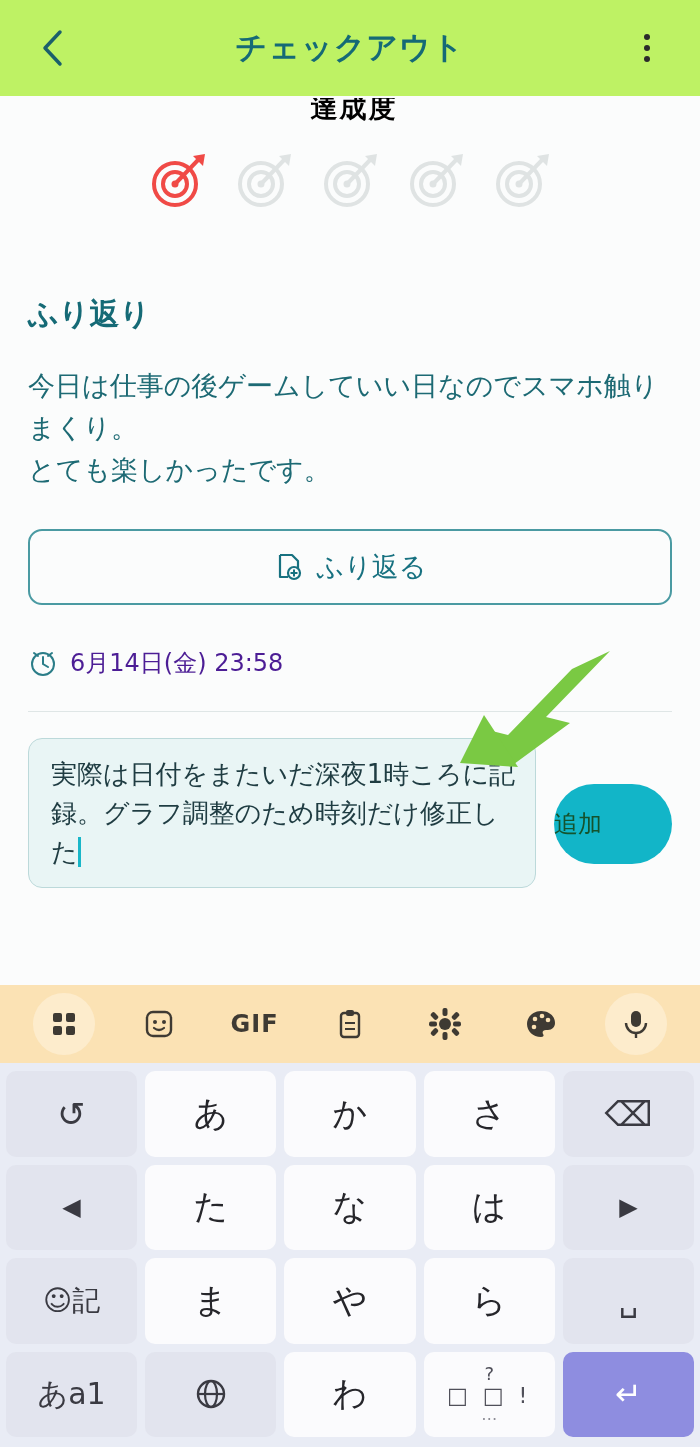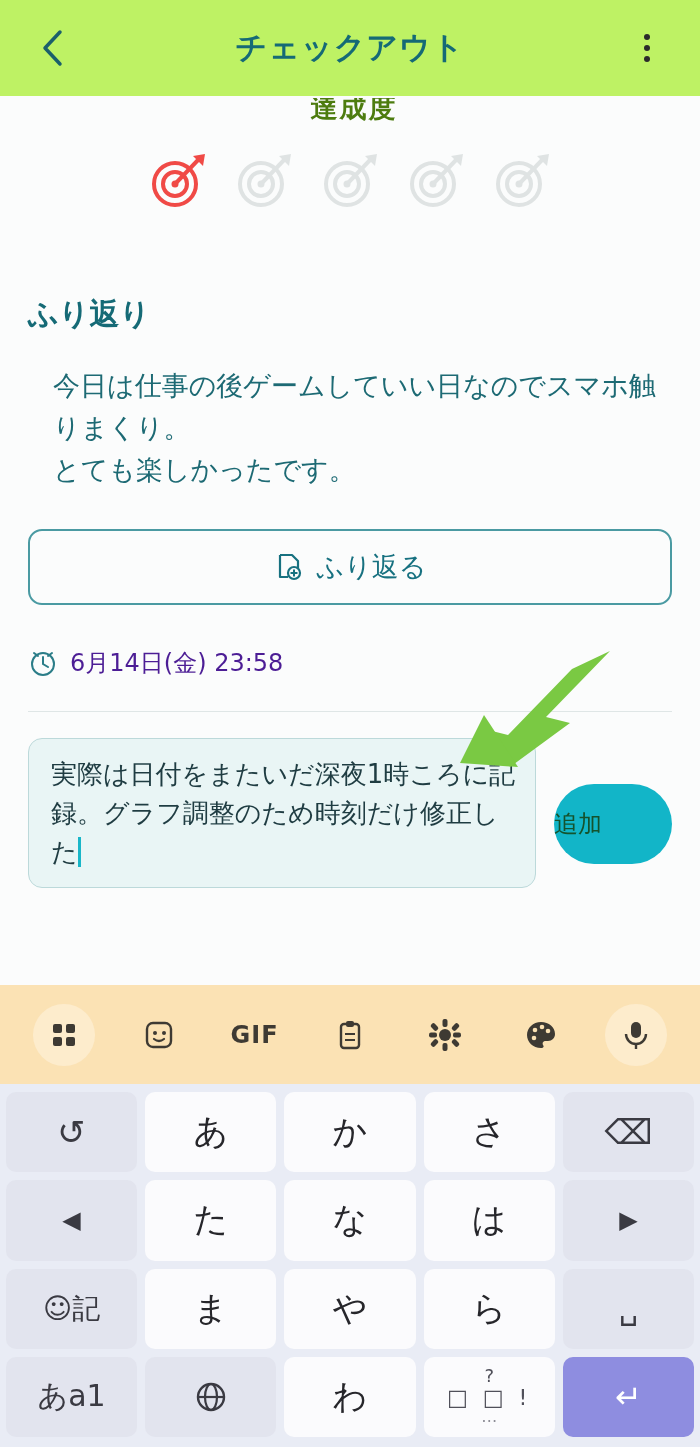--- a/index.html
+++ b/index.html
@@ -55,21 +55,21 @@
   .achieve {
     flex: 0 0 auto;
     background: #fbfcfc;
     text-align: center;
     padding-top: 2px;
     overflow: hidden;
   }
   .achieve-label {
     font-size: 27px;
     font-weight: bold;
-    color: #4d7c0f;
+    color: #000000;
     letter-spacing: 2px;
     height: 26px;
     line-height: 20px;
     overflow: hidden;
     padding-left: 8px;
   }
   .targets {
     display: flex;
     justify-content: center;
     gap: 24px;
@@ -91,21 +91,20 @@
     font-size: 30px;
     font-weight: bold;
     color: #156a76;
     margin-top: 70px;
   }
   .reflect-body {
     margin-top: 30px;
     font-size: 27px;
     line-height: 1.55;
     color: #1d6a74;
-    margin-left: 25px;
   }
   .reflect-btn {
     margin-top: 38px;
     height: 76px;
     border: 2px solid #4a9aa2;
     border-radius: 14px;
     background: #fbfcfc;
     display: flex;
     align-items: center;
     justify-content: center;
@@ -177,21 +176,21 @@
 
   
   .keyboard {
     flex: 0 0 auto;
     background: #e9ecf5;
     height: 462px;
     display: flex;
     flex-direction: column;
   }
   .kb-toolbar {
-    height: 99px;
+    height: 78px;
     background: #fbe2b4;
     display: flex;
     align-items: center;
     justify-content: space-around;
     padding: 0 16px;
   }
   .kb-tool {
     width: 62px; height: 62px;
     border-radius: 50%;
     display: flex; align-items: center; justify-content: center;

